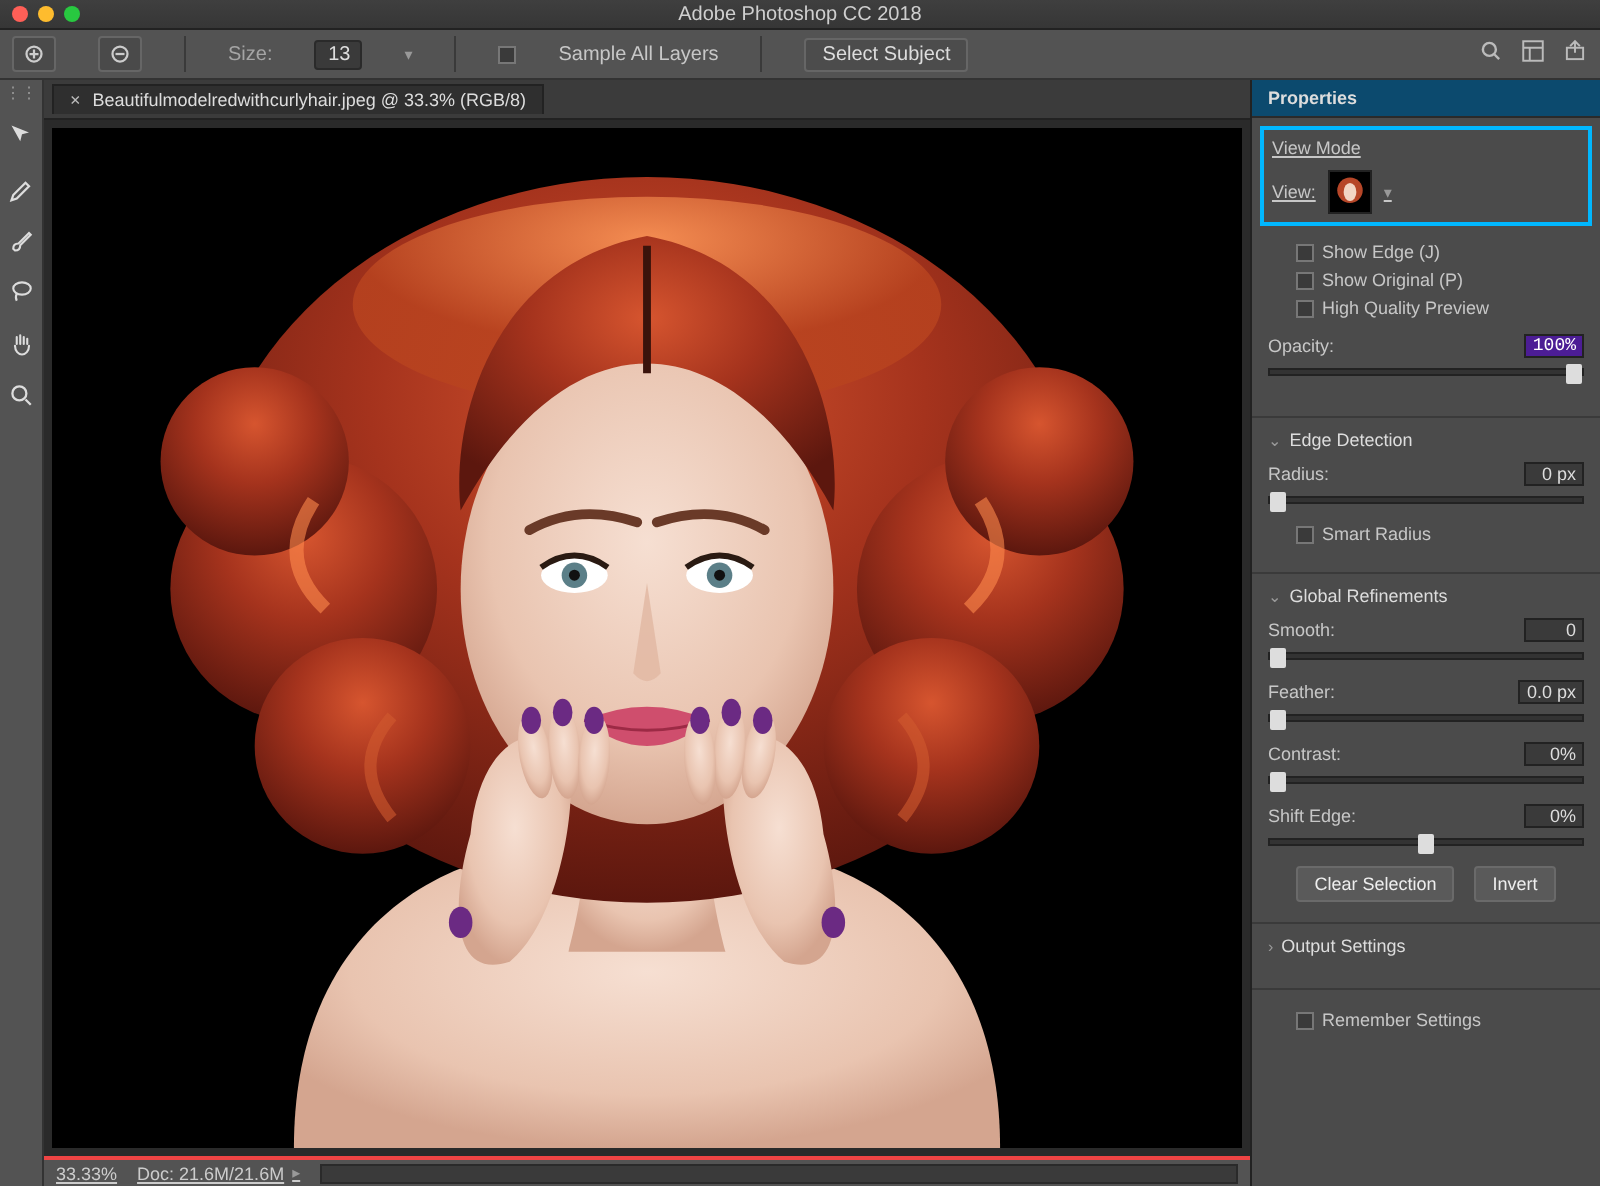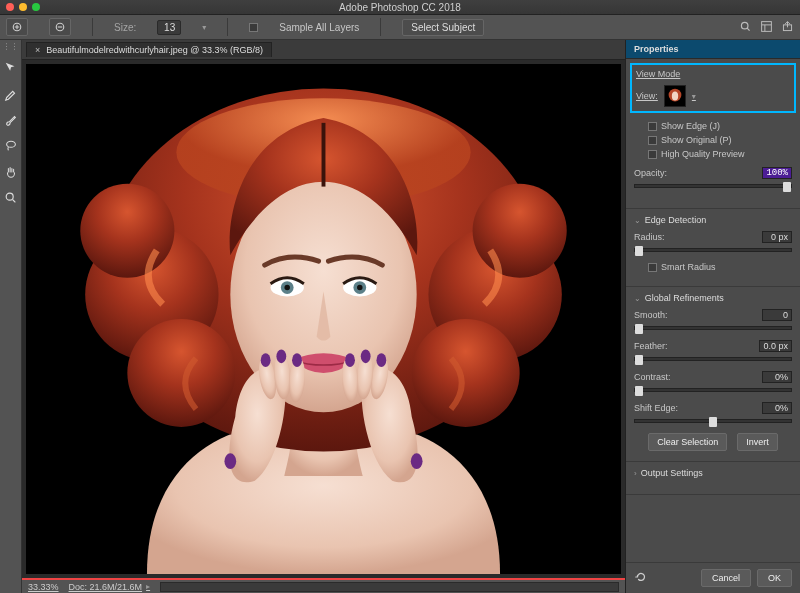--- a/index.html
+++ b/index.html
@@ -377,26 +377,23 @@
         </div>
       </div>
 
       <div class="section">
         <div class="section-heading">
             <span class="chev">›</span>
             <span>Output Settings</span>
           </div>
       </div>
 
-
-      <div class="footer">
-        <span class="reset"><svg viewBox="0 0 16 16">
-              <path d="M4 8a4 4 0 1 1 1.2 2.8M4 8H2m2 0V6" fill="none" stroke="#ccc" stroke-width="1.4" stroke-linecap="round"></path>
-            </svg></span>
-        <div style="display:flex;gap:6px;">
-          <button class="p-btn">Cancel</button>
-          <button class="p-btn">OK</button>
-        </div>
-      </div>
+      <div class="section" style="border-bottom:none;">
+        <div class="chk-row">
+            <span class="checkbox"></span>
+            <span>Remember Settings</span>
+          </div>
+      </div>
+
     </div>
 
   </div>
 </div>
 
 </body></html>

